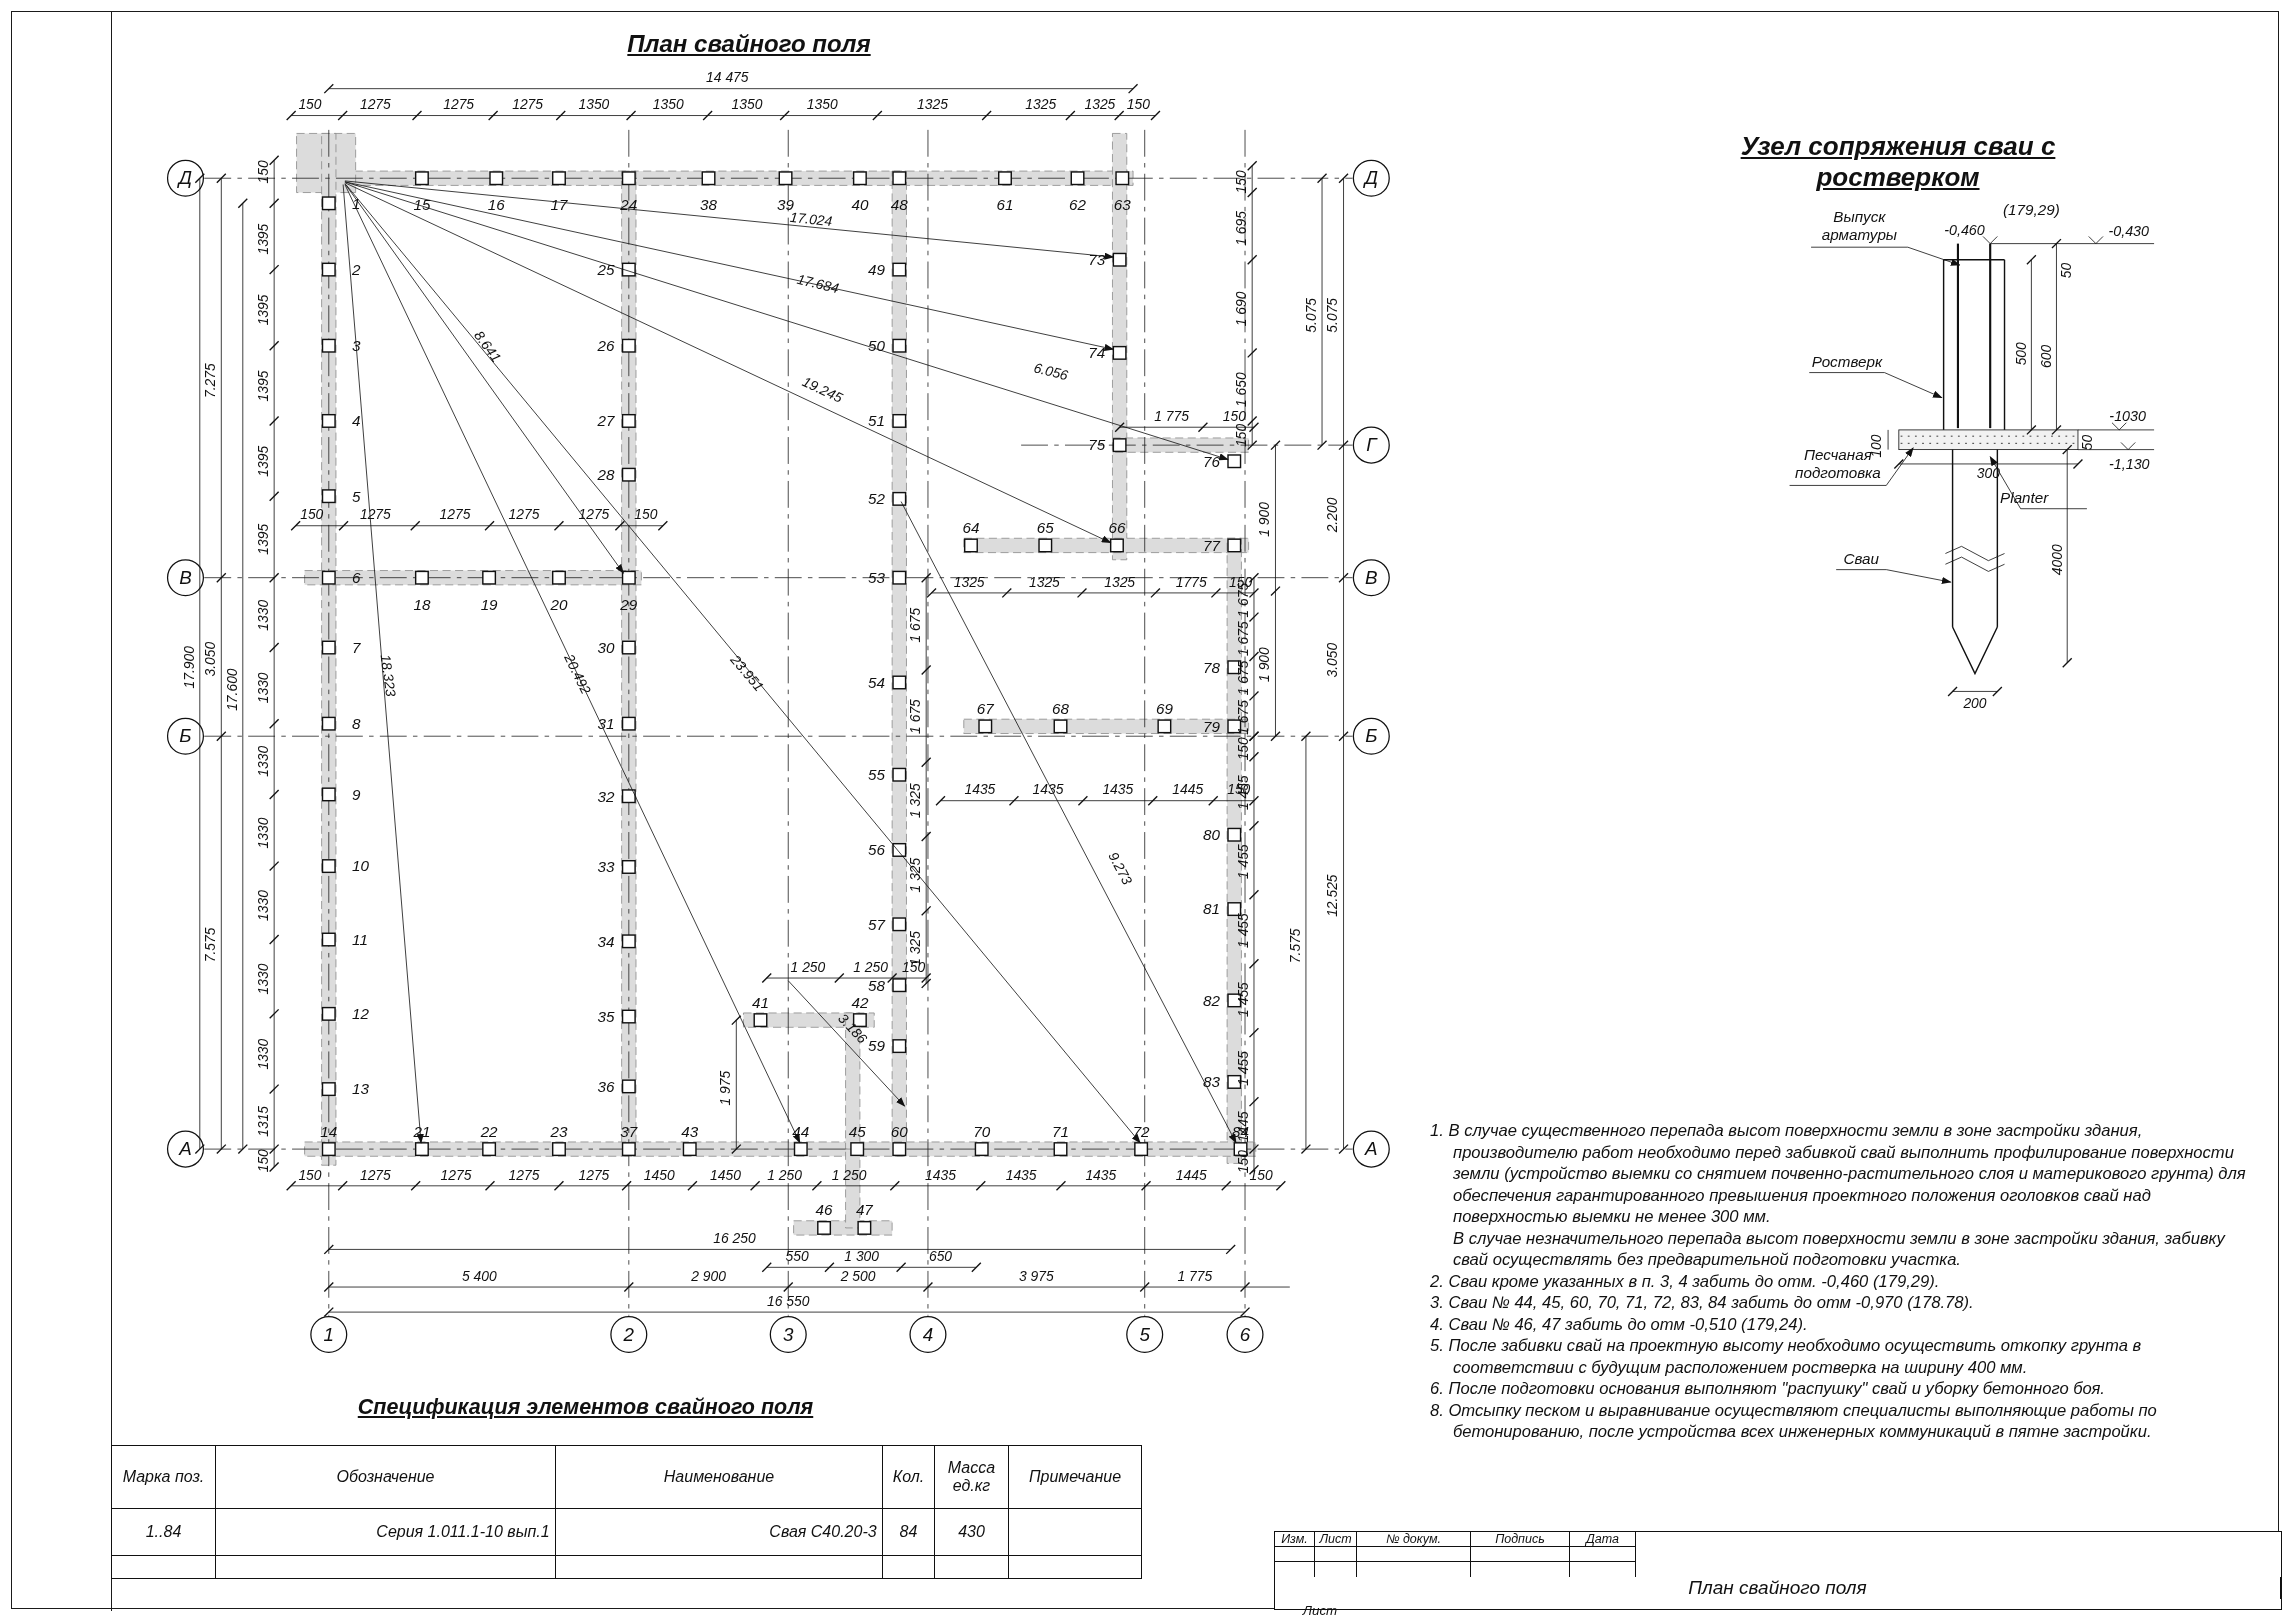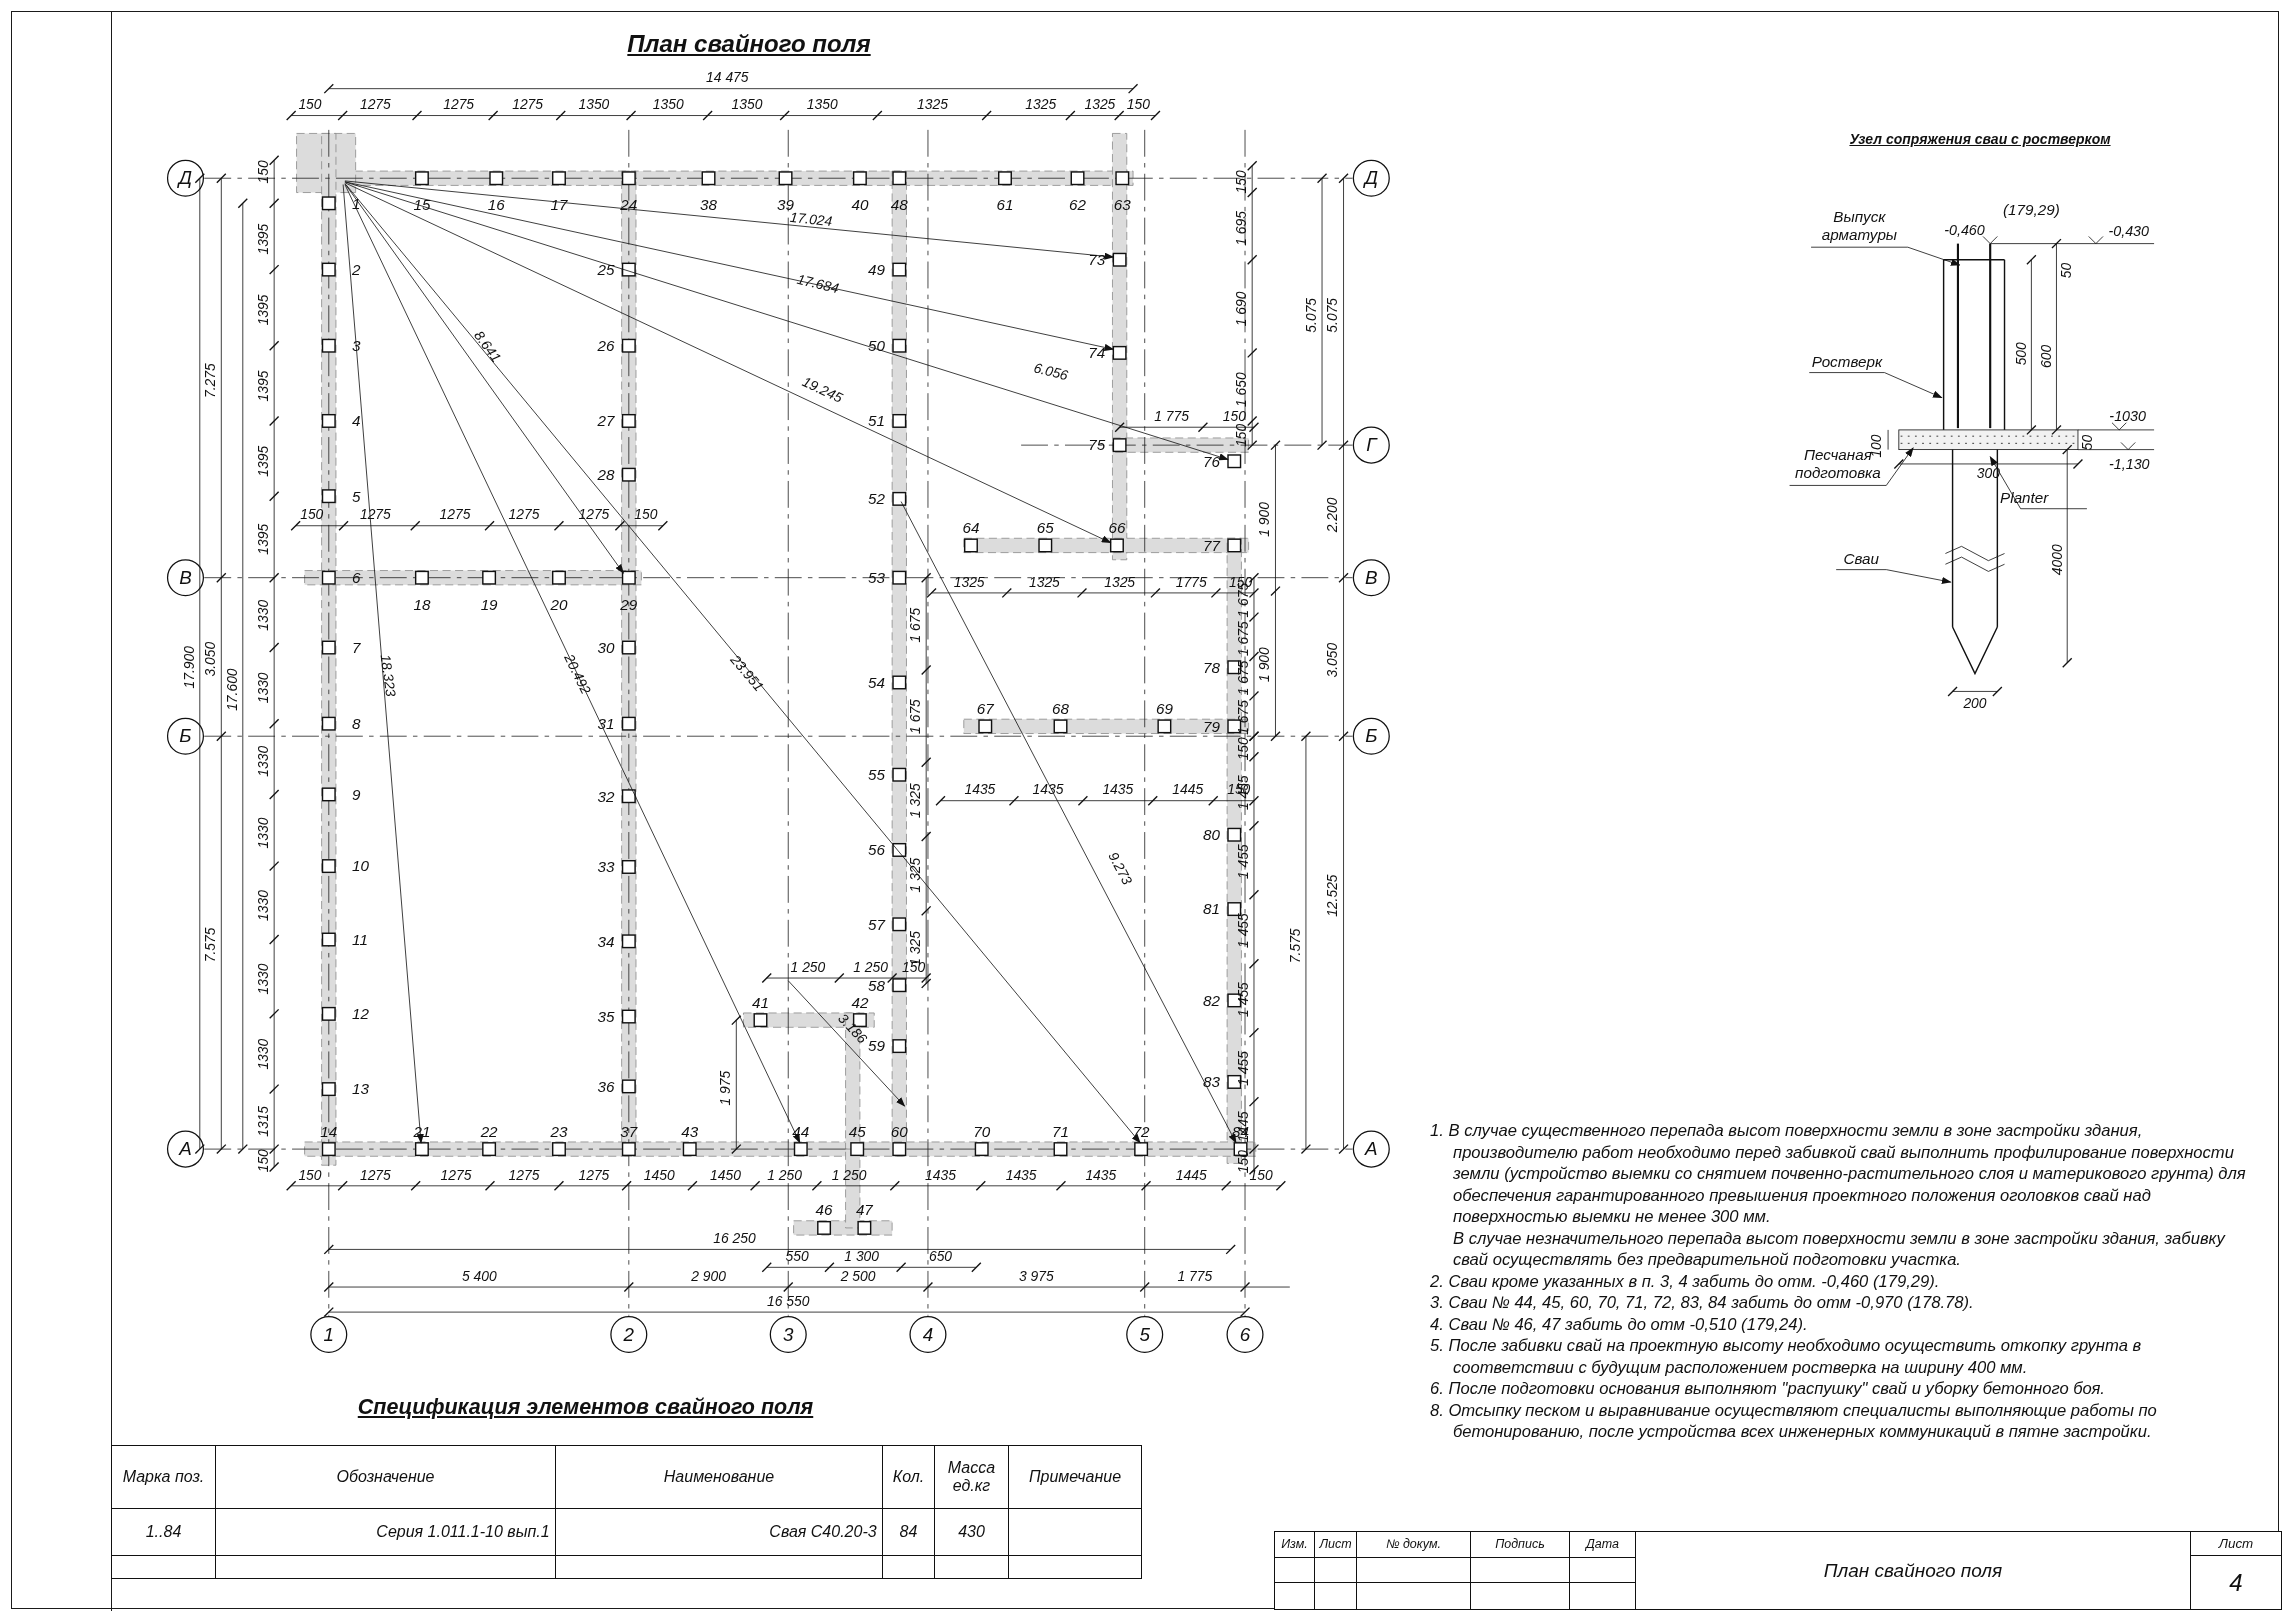--- a/index.html
+++ b/index.html
@@ -4,21 +4,21 @@
 <style>
   html,body{margin:0;padding:0;background:#fff;}
   .page{position:relative;width:2293px;height:1622px;background:#fff;overflow:hidden;
         font-family:"Liberation Sans",sans-serif;color:#111;}
   .frame{position:absolute;left:10.7px;top:10.7px;width:2268px;height:1598px;border:1.8px solid #1a1a1a;box-sizing:border-box;}
   .frame-left{position:absolute;left:111px;top:10.7px;height:1600px;border-left:1.8px solid #1a1a1a;}
   svg{position:absolute;left:0;top:0;}
 
   .title{position:absolute;text-align:center;font-style:italic;font-weight:bold;text-decoration:underline;}
   .plan-title{left:570px;top:30px;width:358px;font-size:24px;}
-  .detail-title{left:1756px;top:131px;width:448px;font-size:14px;}
+  .detail-title{left:1674px;top:131px;width:448px;font-size:26px;}
   .spec-title{left:317px;top:1395px;width:537px;font-size:21.5px;text-align:center;}
 
   
   .strip{fill:#dcdcdc;stroke:#8a8a8a;stroke-width:0.9;stroke-dasharray:9 5;}
   .grid{stroke:#222;stroke-width:0.9;stroke-dasharray:30 7 5 7;}
   .pile{fill:#ffffff;stroke:#111;stroke-width:1.6;}
   .pnum{font:italic 17px "Liberation Sans",sans-serif;fill:#111;}
   .dim{stroke:#111;stroke-width:0.9;}
   .tick{stroke:#111;stroke-width:1.5;}
   .dimt{font:italic 15.5px "Liberation Sans",sans-serif;fill:#111;text-anchor:middle;}
@@ -42,21 +42,21 @@
   .spec-wrap table{border-collapse:collapse;background:#fff;}
   .spec-wrap td{border:1.3px solid #111;font:italic 16px "Liberation Sans",sans-serif;
                 text-align:center;vertical-align:middle;padding:1.8px 5.4px;box-sizing:border-box;}
   .spec-wrap tr.hdr td{height:63px;}
   .spec-wrap tr.row1 td{height:47px;}
   .spec-wrap tr.row2 td{height:23px;}
   .spec-wrap td.al{text-align:right;padding-left:12.5px;}
 
   
   .stamp{position:absolute;left:1274px;top:1531px;width:1008px;height:79px;display:flex;
-         border:1.8px solid #111;box-sizing:border-box;background:#fff;}
+         border:1.8px solid #111;box-sizing:border-box;background:#fff;flex-direction:column;}
   .stamp-grid{display:grid;grid-template-columns:40px 42px 114px 99px 66px;grid-auto-rows:1fr;width:361px;}
   .sg{border-right:1.1px solid #111;border-bottom:1.1px solid #111;display:flex;align-items:center;
       justify-content:center;font:italic 12.5px "Liberation Sans",sans-serif;overflow:hidden;}
   .stamp-grid .sg:nth-last-child(-n+5){border-bottom:none;}
   .stamp-title{flex:1;border-right:1.1px solid #111;display:flex;align-items:center;justify-content:center;
                font:italic 19px "Liberation Sans",sans-serif;}
   .stamp-sheet{width:90px;display:flex;flex-direction:column;}
   .ss-head{height:23px;border-bottom:1.1px solid #111;display:flex;align-items:center;justify-content:center;
            font:italic 13.4px "Liberation Sans",sans-serif;}
   .ss-num{flex:1;display:flex;align-items:center;justify-content:center;font:italic 24px "Liberation Sans",sans-serif;}

